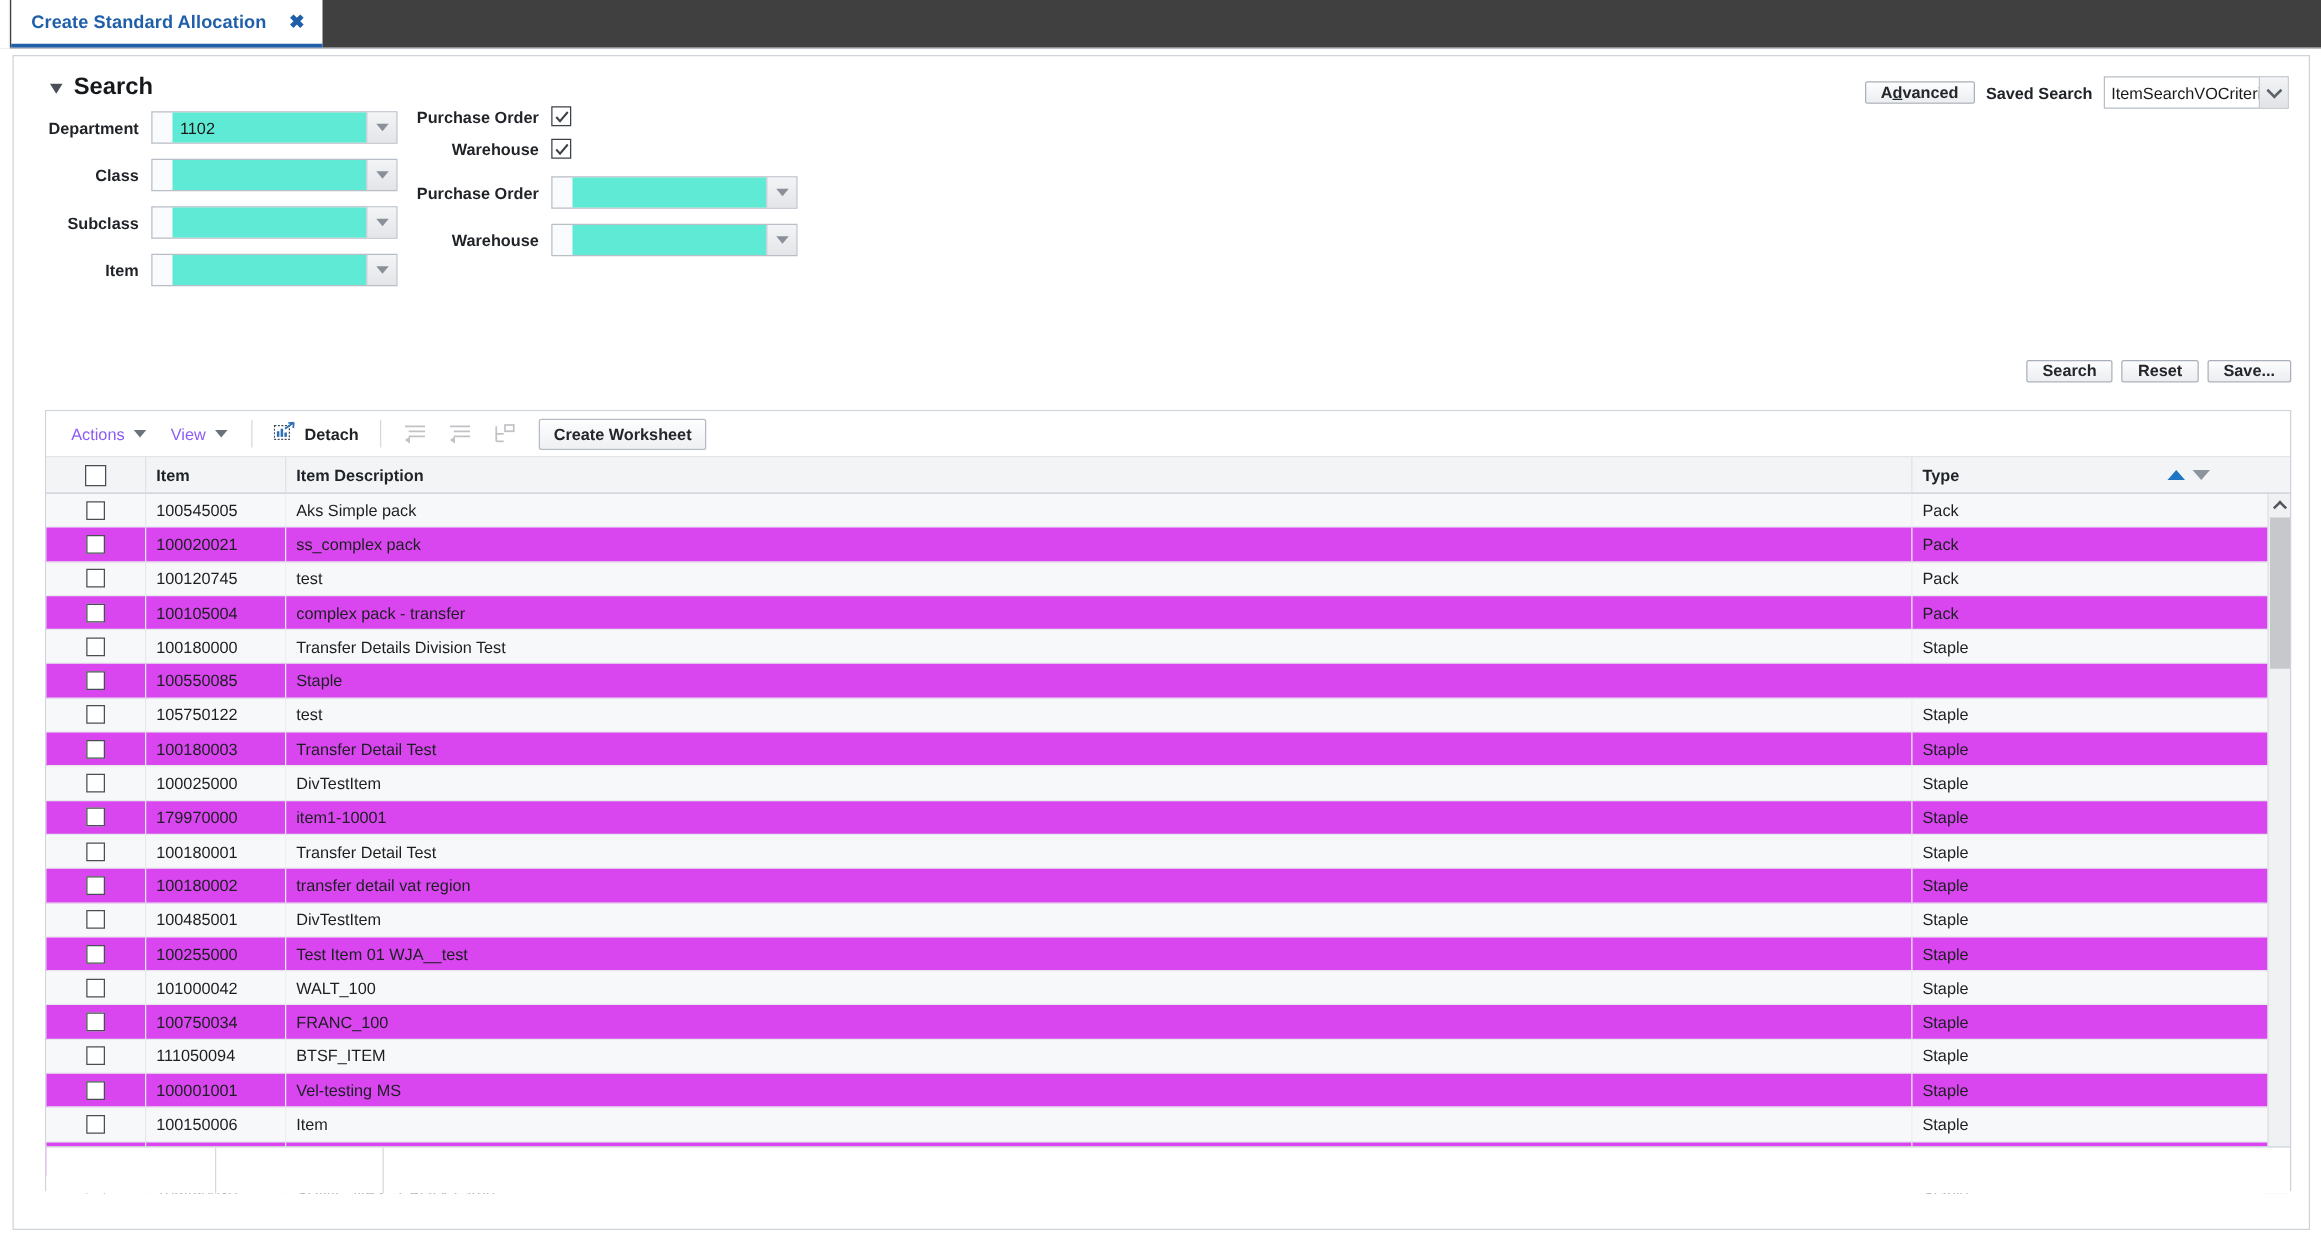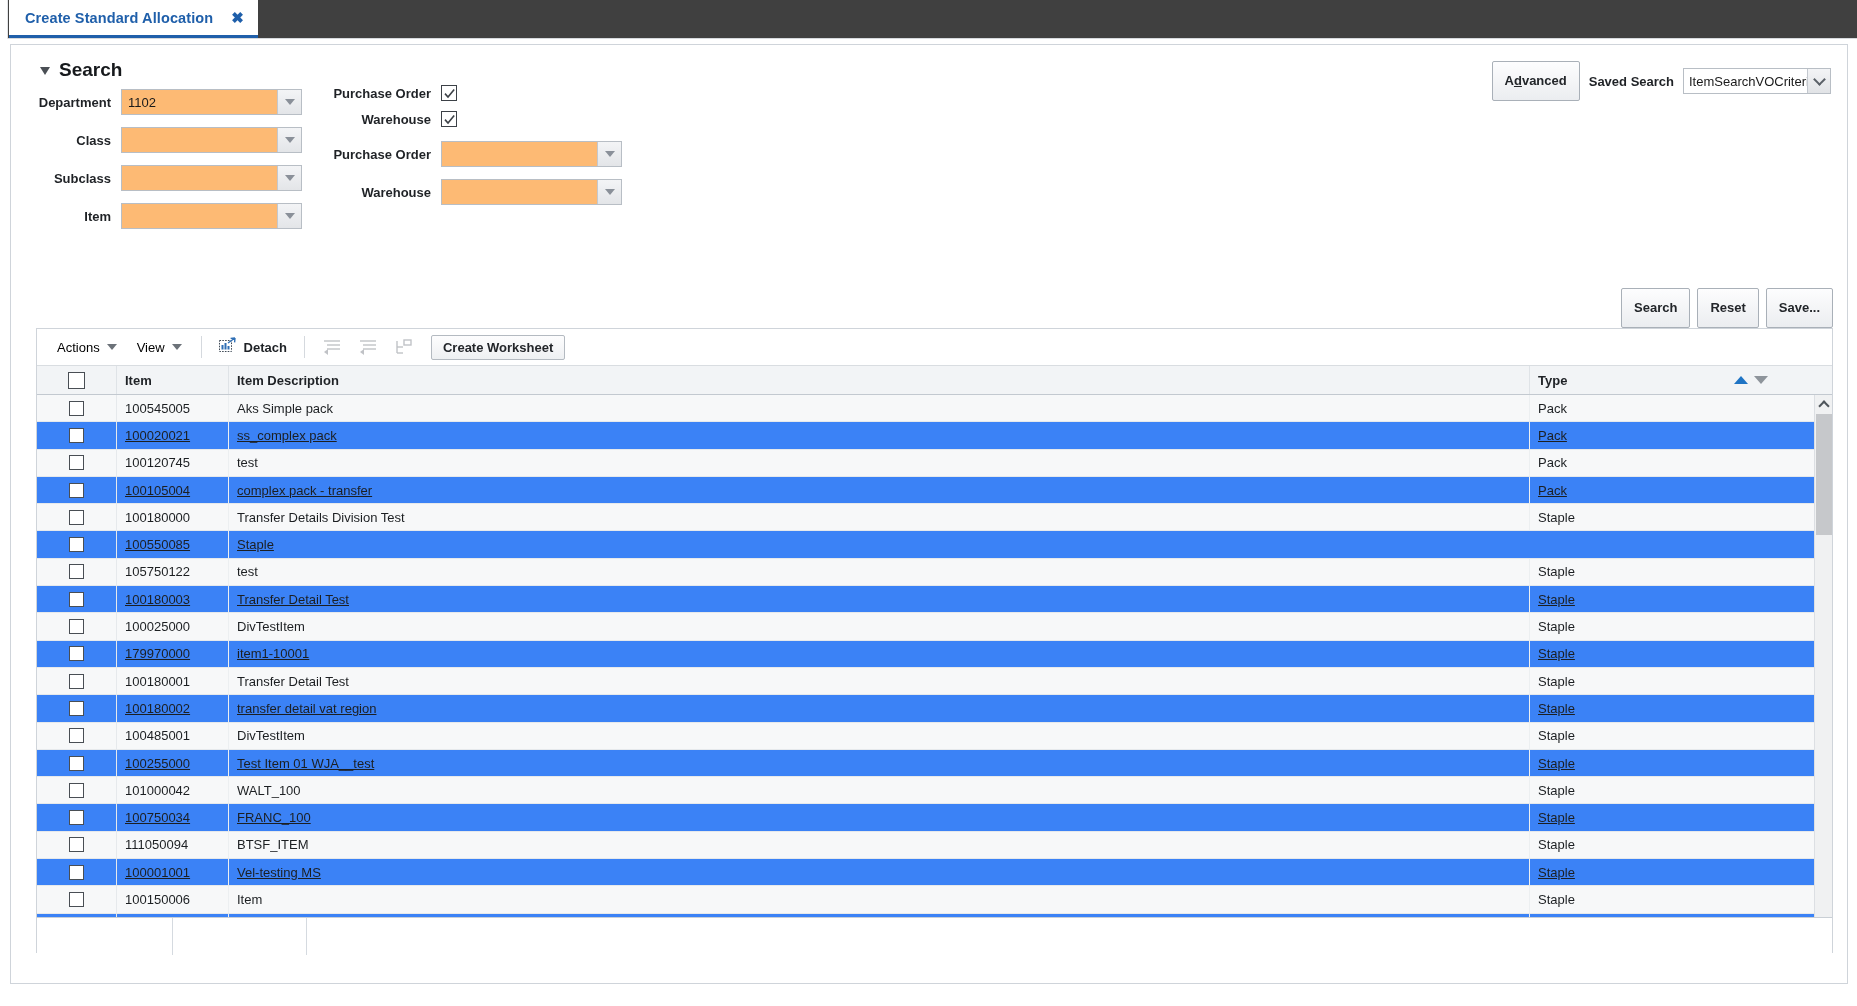--- a/index.html
+++ b/index.html
@@ -56,22 +56,22 @@
   .field-label {
     font-size: 13px; font-weight: bold; color: #1f2226;
     text-align: right; padding-right: 10px; white-space: nowrap;
   }
   .lov-field {
     display: flex; align-items: stretch; height: 26px;
     border: 1px solid #b8bec5; background: #fafbfc;
   }
   .lov-input {
     width: 155px; height: 24px; border: none; outline: none;
-    background: #fdba74; padding: 0 6px; font-size: 13px;
-    font-family: "Liberation Sans", sans-serif; color: #1a1a1a;
+    background: #5eead4; padding: 0 6px; font-size: 13px;
+    font-family: "Liberation Sans", sans-serif; color: #1a1a1a; margin-left: 16px;
   }
   .lov-btn {
     width: 24px; border-left: 1px solid #c3c8cf;
     background: linear-gradient(#f3f4f6, #e3e5e8);
     display: flex; align-items: center; justify-content: center; cursor: pointer;
   }
   .lov-btn .caret {
     width: 0; height: 0; border-style: solid;
     border-width: 6px 5px 0 5px;
     border-color: #8a9099 transparent transparent transparent;
@@ -82,21 +82,21 @@
     cursor: pointer;
   }
   .chk svg { display:block; }
 
   .advanced-area {
     position: absolute; right: 16px; top: 16px;
     display: flex; align-items: center; gap: 9px;
   }
   .btn {
     border: 1px solid #a9b0b8; background: linear-gradient(#fdfdfe,#ebedf0);
-    padding: 11px 12px; font-size: 13px; font-weight: bold; color: #23262a;
+    padding: 0 12px; font-size: 13px; font-weight: bold; color: #23262a;
     font-family: "Liberation Sans", sans-serif; cursor: pointer; border-radius: 2px;
     line-height: 16px; white-space: nowrap;
   }
   .saved-label { font-size: 13px; font-weight: bold; color: #1f2226; }
   .saved-select {
     display: flex; align-items: stretch; height: 26px;
     border: 1px solid #b8bec5; background: #fff; width: 148px;
   }
   .saved-value {
     flex: 1; padding: 0 5px; font-size: 13px; display:flex; align-items:center;
@@ -117,21 +117,21 @@
 
   
   .table-panel {
     position: absolute; left: 25px; top: 283px; width: 1797px; height: 625px;
     border: 1px solid #cfd4da; background: #fff;
   }
   .toolbar {
     height: 37px; display: flex; align-items: center; padding-left: 10px;
     border-bottom: 1px solid #d9dde1; background: #ffffff; gap: 0;
   }
-  .tb-menu { display:flex; align-items:center; gap:7px; padding: 0 10px; cursor:pointer; font-size:13px; color:#000000; }
+  .tb-menu { display:flex; align-items:center; gap:7px; padding: 0 10px; cursor:pointer; font-size:13px; color:#8b5cf6; }
   .tb-caret { width:0;height:0;border-style:solid;border-width:6px 5px 0 5px;
     border-color:#6c7279 transparent transparent transparent; }
   .tb-sep { width:1px; height:22px; background:#d5d9de; margin: 0 9px; }
   .tb-detach { display:flex; align-items:center; gap:8px; padding:0 8px; cursor:pointer; }
   .tb-detach-label { font-size:13px; font-weight:bold; color:#1f2226; }
   .tb-icon-btn { padding: 0 9px; display:flex; align-items:center; cursor:default; opacity:.42; }
   .tb-btn-ws {
     border:1px solid #b4bac1; background: linear-gradient(#fdfdfe,#eef0f2);
     padding: 4px 11px; font-size:13px; font-weight:bold; color:#23262a; cursor:pointer;
     border-radius:2px; margin-left: 9px;
@@ -152,21 +152,21 @@
   .tri-up { width:0;height:0;border-style:solid;border-width:0 7px 8px 7px;
     border-color: transparent transparent #1f74c4 transparent; cursor:pointer;}
   .tri-dn { width:0;height:0;border-style:solid;border-width:8px 7px 0 7px;
     border-color: #8e949b transparent transparent transparent; cursor:pointer;}
 
   .tbl-body { position: relative; height: 560px; overflow: hidden; }
   .rows-clip { position:absolute; left:0; top:0; width: 1779px; height: 560px; overflow: hidden; }
   .tr { display: flex; height: 27.3px; align-items: stretch;
         border-bottom: 1px solid #e6e9ec; font-size: 13px; color:#1c1f22; }
   .tr.odd  { background: #f7f8f9; }
-  .tr.even { background: #3b82f6; text-decoration: underline; }
+  .tr.even { background: #d946ef; }
   .td { display: flex; align-items: center; padding: 0 8px; border-right: 1px solid #eceff1; }
   .td.c-check { width: 80px; justify-content: center; border-right: 1px solid #e6e9ec;}
   .td.c-item { width: 112px; }
   .td.c-desc { width: 1301px; }
   .td.c-type { width: 246px; border-right:none; }
   .rowchk { width:15px; height:15px; border:1px solid #494e54; background:#fff; cursor:pointer; }
 
   .vscroll {
     position: absolute; right: 0; top: 0; width: 18px; height: 560px;
     background: #f0f1f2; border-left: 1px solid #dcdfe3;

